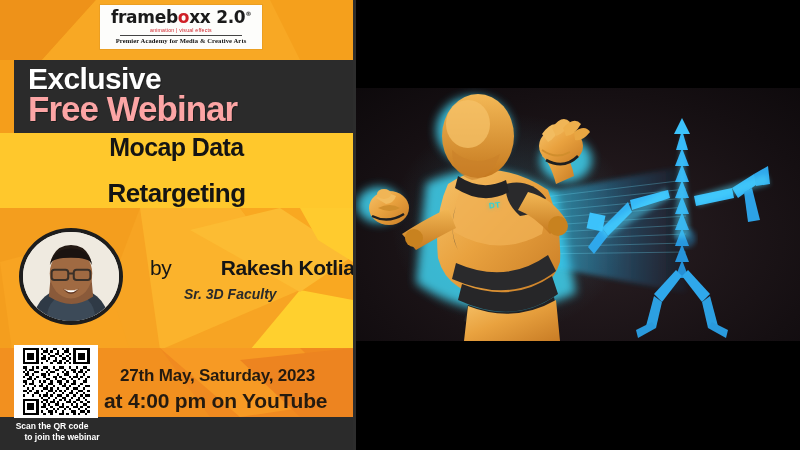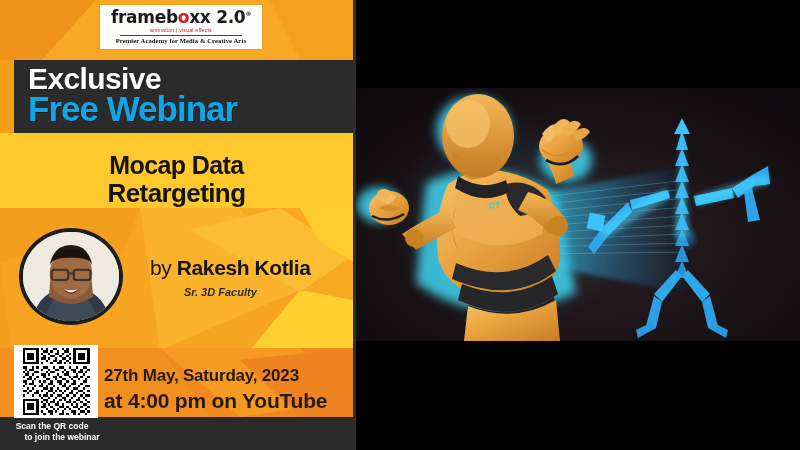--- a/index.html
+++ b/index.html
@@ -18,34 +18,34 @@
              letter-spacing:-.3px;line-height:1;position:relative;white-space:nowrap;}
   .logo-reg{font-size:6px;vertical-align:super;}
   .logo-sub1{font-size:5.2px;color:#cf2027;letter-spacing:.2px;margin-top:2px;line-height:1;white-space:nowrap;}
   .logo-rule{width:122px;height:1px;background:#444;margin:2px 0 2px;}
   .logo-sub2{font-family:"Liberation Serif",serif;font-weight:bold;font-size:6.6px;color:#111;
              letter-spacing:.1px;line-height:1;white-space:nowrap;}
 
   .darkband{position:absolute;left:0;top:60px;width:353px;height:88px;background:#2b2b2b;margin-left:14px;}
   .darkband .l1{position:absolute;left:14px;top:4px;font-size:30px;font-weight:bold;color:#fff;
                 letter-spacing:-.6px;line-height:1;text-shadow:1px 1px 0 rgba(0,0,0,.35);}
-  .darkband .l2{position:absolute;left:14px;top:31px;font-size:35px;font-weight:bold;color:#0ea5e9;
+  .darkband .l2{position:absolute;left:14px;top:31px;font-size:35px;font-weight:bold;color:#fca5a5;
                 letter-spacing:-1px;line-height:1;text-shadow:1px 1px 0 rgba(0,0,0,.35);}
 
   .yellowband{position:absolute;left:0;top:133px;width:353px;height:75px;background:#FFC82C;
-              display:flex;flex-direction:column;align-items:center;justify-content:flex-end;}
+              display:flex;flex-direction:column;align-items:center;justify-content:space-between;}
   .yellowband .t1{font-size:25px;font-weight:bold;color:#141414;letter-spacing:-.6px;line-height:1.12;}
   .yellowband .t2{font-size:26px;font-weight:bold;color:#141414;letter-spacing:-.6px;line-height:1.12;}
   .avatar{position:absolute;left:19px;top:228px;width:104px;height:97px;border-radius:50%;
           border:4px solid #1d1d1d;overflow:hidden;background:#efece4;box-sizing:border-box;}
   .av-face{position:absolute;inset:0;}
   .speaker-name{position:absolute;left:150px;top:256px;font-size:21px;color:#151515;letter-spacing:-.4px;white-space:nowrap;}
-  .speaker-name b{font-weight:bold;}
-  .speaker-role{position:absolute;left:184px;top:286px;font-size:11px;font-style:italic;font-weight:bold;color:#2a2a2a;white-space:nowrap;}
-  .date-l1{position:absolute;left:104px;top:366px;font-size:17px;font-weight:bold;color:#241a10;letter-spacing:-.2px;white-space:nowrap;}
+  .speaker-name b{font-weight:bold;margin-left:44px;}
+  .speaker-role{position:absolute;left:184px;top:286px;font-size:14px;font-style:italic;font-weight:bold;color:#2a2a2a;white-space:nowrap;}
+  .date-l1{position:absolute;left:120px;top:366px;font-size:17px;font-weight:bold;color:#241a10;letter-spacing:-.2px;white-space:nowrap;}
   .date-l2{position:absolute;left:104px;top:389px;font-size:21px;font-weight:bold;color:#241a10;letter-spacing:-.2px;white-space:nowrap;}
 
   .footer{position:absolute;left:0;top:417px;width:353px;height:33px;background:#2b2b2b;}
   .qr-card{position:absolute;left:14px;top:345px;width:84px;height:73px;background:#fff;padding:3px;box-sizing:border-box;}
   .qr-card svg{display:block;width:100%;height:100%;}
   .qr-cap1{position:absolute;left:4px;top:421px;width:96px;text-align:center;font-size:8.5px;font-weight:bold;color:#fff;line-height:1.25;}
   .qr-cap2{position:absolute;left:12px;top:432px;width:100px;text-align:center;font-size:8.5px;font-weight:bold;color:#fff;line-height:1.25;}
 
   .poster-seam{position:absolute;left:353px;top:0;width:3px;height:450px;background:#2d2d2d;}
 

